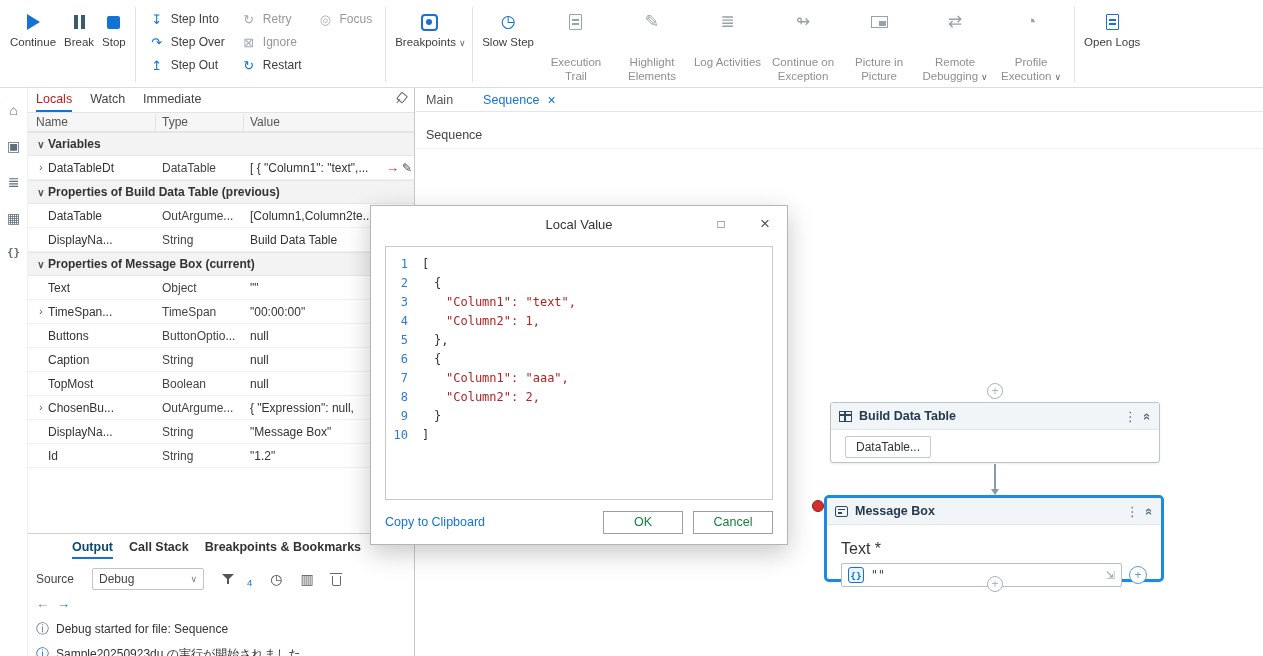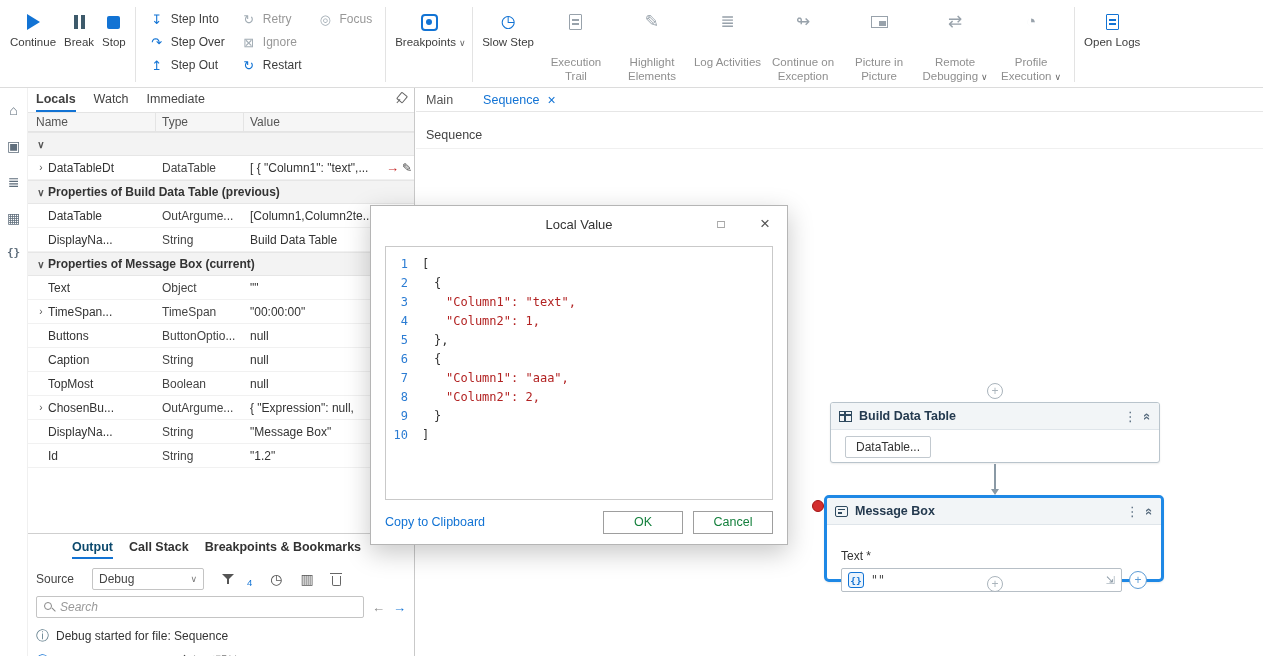--- a/index.html
+++ b/index.html
@@ -37,21 +37,21 @@
   .pip-icon { width:17px; height:12px; border:1.5px solid #98a2ab; position:relative; }
   .pip-icon i { position:absolute; right:1px; bottom:1px; width:7px; height:5px; background:#98a2ab; }
   
   .rail { position:absolute; left:0; top:88px; bottom:0; width:28px; border-right:1px solid #f0f0f0;
           display:flex; flex-direction:column; align-items:center; padding-top:14px; gap:20px; color:#5f6e7c; font-size:14px; }
   .rail .braces { font-family:"DejaVu Sans Mono", monospace; font-size:11px; font-weight:bold; }
   
   .left { position:absolute; left:28px; top:88px; width:387px; bottom:0; border-right:1px solid #c9c9c9; background:#fff; }
   .locals-tabs { display:flex; align-items:flex-end; height:24px; padding:0 8px; gap:18px; font-size:12.5px; color:#444; }
   .ltab { padding-bottom:4px; border-bottom:2px solid transparent; cursor:default; }
-  .ltab.active { color:#404040; font-weight:bold; border-bottom-color:#1273d4; }
+  .ltab.active { color:#b91c1c; font-weight:normal; border-bottom-color:#1273d4; }
   .pin-wrap { margin-left:auto; padding-bottom:4px; }
   .icon-pin { position:relative; width:12px; height:13px; transform:rotate(40deg); display:inline-block; }
   .icon-pin::before { content:""; position:absolute; left:3px; top:0; width:6px; height:7px; border:1.4px solid #666; border-radius:1px; }
   .icon-pin::after { content:""; position:absolute; left:5.5px; top:7px; width:1.4px; height:5px; background:#666; }
   .hdr { display:flex; height:20px; background:#f6f6f6; border-top:1px solid #e4e4e4; border-bottom:1px solid #e4e4e4;
          font-size:12px; color:#555; align-items:center; }
   .c-name { width:128px; padding-left:8px; border-right:1px solid #e4e4e4; height:100%; display:flex; align-items:center; }
   .c-type { width:88px; padding-left:6px; border-right:1px solid #e4e4e4; height:100%; display:flex; align-items:center; }
   .c-value { flex:1; padding-left:6px; }
   .entry { display:flex; align-items:center; height:24px; font-size:12px; color:#333; border-bottom:1px solid #f1f1f1; background:#fff; }
@@ -114,21 +114,21 @@
   .mi::before { content:""; position:absolute; left:2px; right:2px; top:2px; height:1.5px; background:#2f4a5f; }
   .mi::after { content:""; position:absolute; left:2px; right:5px; top:5.5px; height:1.5px; background:#2f4a5f; }
   .bdt-body { height:33px; display:flex; align-items:center; padding-left:14px; }
   .bdt-btn { height:22px; padding:0 10px; border:1px solid #c2c9cf; border-radius:2px; background:#fff; font-size:12px; color:#333;
              display:flex; align-items:center; font-family:"Liberation Sans",sans-serif; }
   .connector { position:absolute; width:10px; display:flex; flex-direction:column; align-items:center; }
   .connector .line { width:1.5px; flex:1; background:#8a99a5; }
   .connector .head { width:0; height:0; border-left:4.5px solid transparent; border-right:4.5px solid transparent; border-top:6px solid #8a99a5; }
   .mb-card { border:3px solid #1e88e5; border-radius:5px; }
   .mb-body { padding:5px 14px 8px; }
-  .mb-label { font-size:12px; color:#333; margin:19px 0 5px; }
+  .mb-label { font-size:16px; color:#333; margin:10px 0 5px; }
   .mb-row { display:flex; align-items:center; gap:7px; }
   .expr-field { flex:1; height:24px; border:1px solid #b7bfc6; border-radius:2px; background:#fff; display:flex; align-items:center; gap:7px; padding:0 6px; }
   .expr-badge { width:16px; height:16px; border:1.3px solid #1273d4; border-radius:3px; background:#eaf3fc; color:#1273d4;
                 font-family:"DejaVu Sans Mono",monospace; font-size:9.5px; font-weight:bold; display:flex; align-items:center; justify-content:center; }
   .expr-text { font-family:"DejaVu Sans Mono",monospace; font-size:11.5px; color:#444; }
   .expr-expand { margin-left:auto; color:#8a99a5; font-size:11px; }
   .field-plus { position:static; width:18px; height:18px; border-color:#5b9bd5; color:#5b9bd5; }
   .bp-dot { position:absolute; width:12px; height:12px; border-radius:50%; background:#d32f2f; border:1.5px solid #a31515; }
   
   .modal { position:absolute; left:370px; top:205px; width:418px; height:340px; background:#fff; border:1px solid #b5b5b5;
@@ -297,20 +297,21 @@
   </div>
   <div class="hdr">
     <span class="c-name">Name</span>
     <span class="c-type">Type</span>
     <span class="c-value">Value</span>
   </div>
   <div>
 
       <div class="entry section">
         <span class="exp">∨</span>
+        <span class="name">Variables</span>
 
       </div>
 
       <div class="entry row editable">
         <span class="exp">›</span>
         <span class="name">DataTableDt</span>
         <span class="type">DataTable</span>
         <span class="value">
           <span>[ { "Column1": "text",...</span>
           <span class="actions">
@@ -445,24 +446,20 @@
         <span>Debug</span>
         <span class="sel-chev">∨</span>
       </span>
       <span class="icon-funnel"></span>
       <span class="fcount">4</span>
       <span class="oicon">◷</span>
       <span class="oicon">▥</span>
       <span class="icon-trash"></span>
     </div>
     <div class="search-row">
-      <span class="search-box">
-        <span class="icon-mag"></span>
-        <input type="text" placeholder="Search" style="">
-      </span>
       <span class="nav-arrows">
         <span class="arr-back">←</span>
         <span class="arr-fwd">→</span>
       </span>
     </div>
     <div>
 
         <div class="msg">
           <span class="minfo gray">ⓘ</span>
           <span>Debug started for file: Sequence</span>

